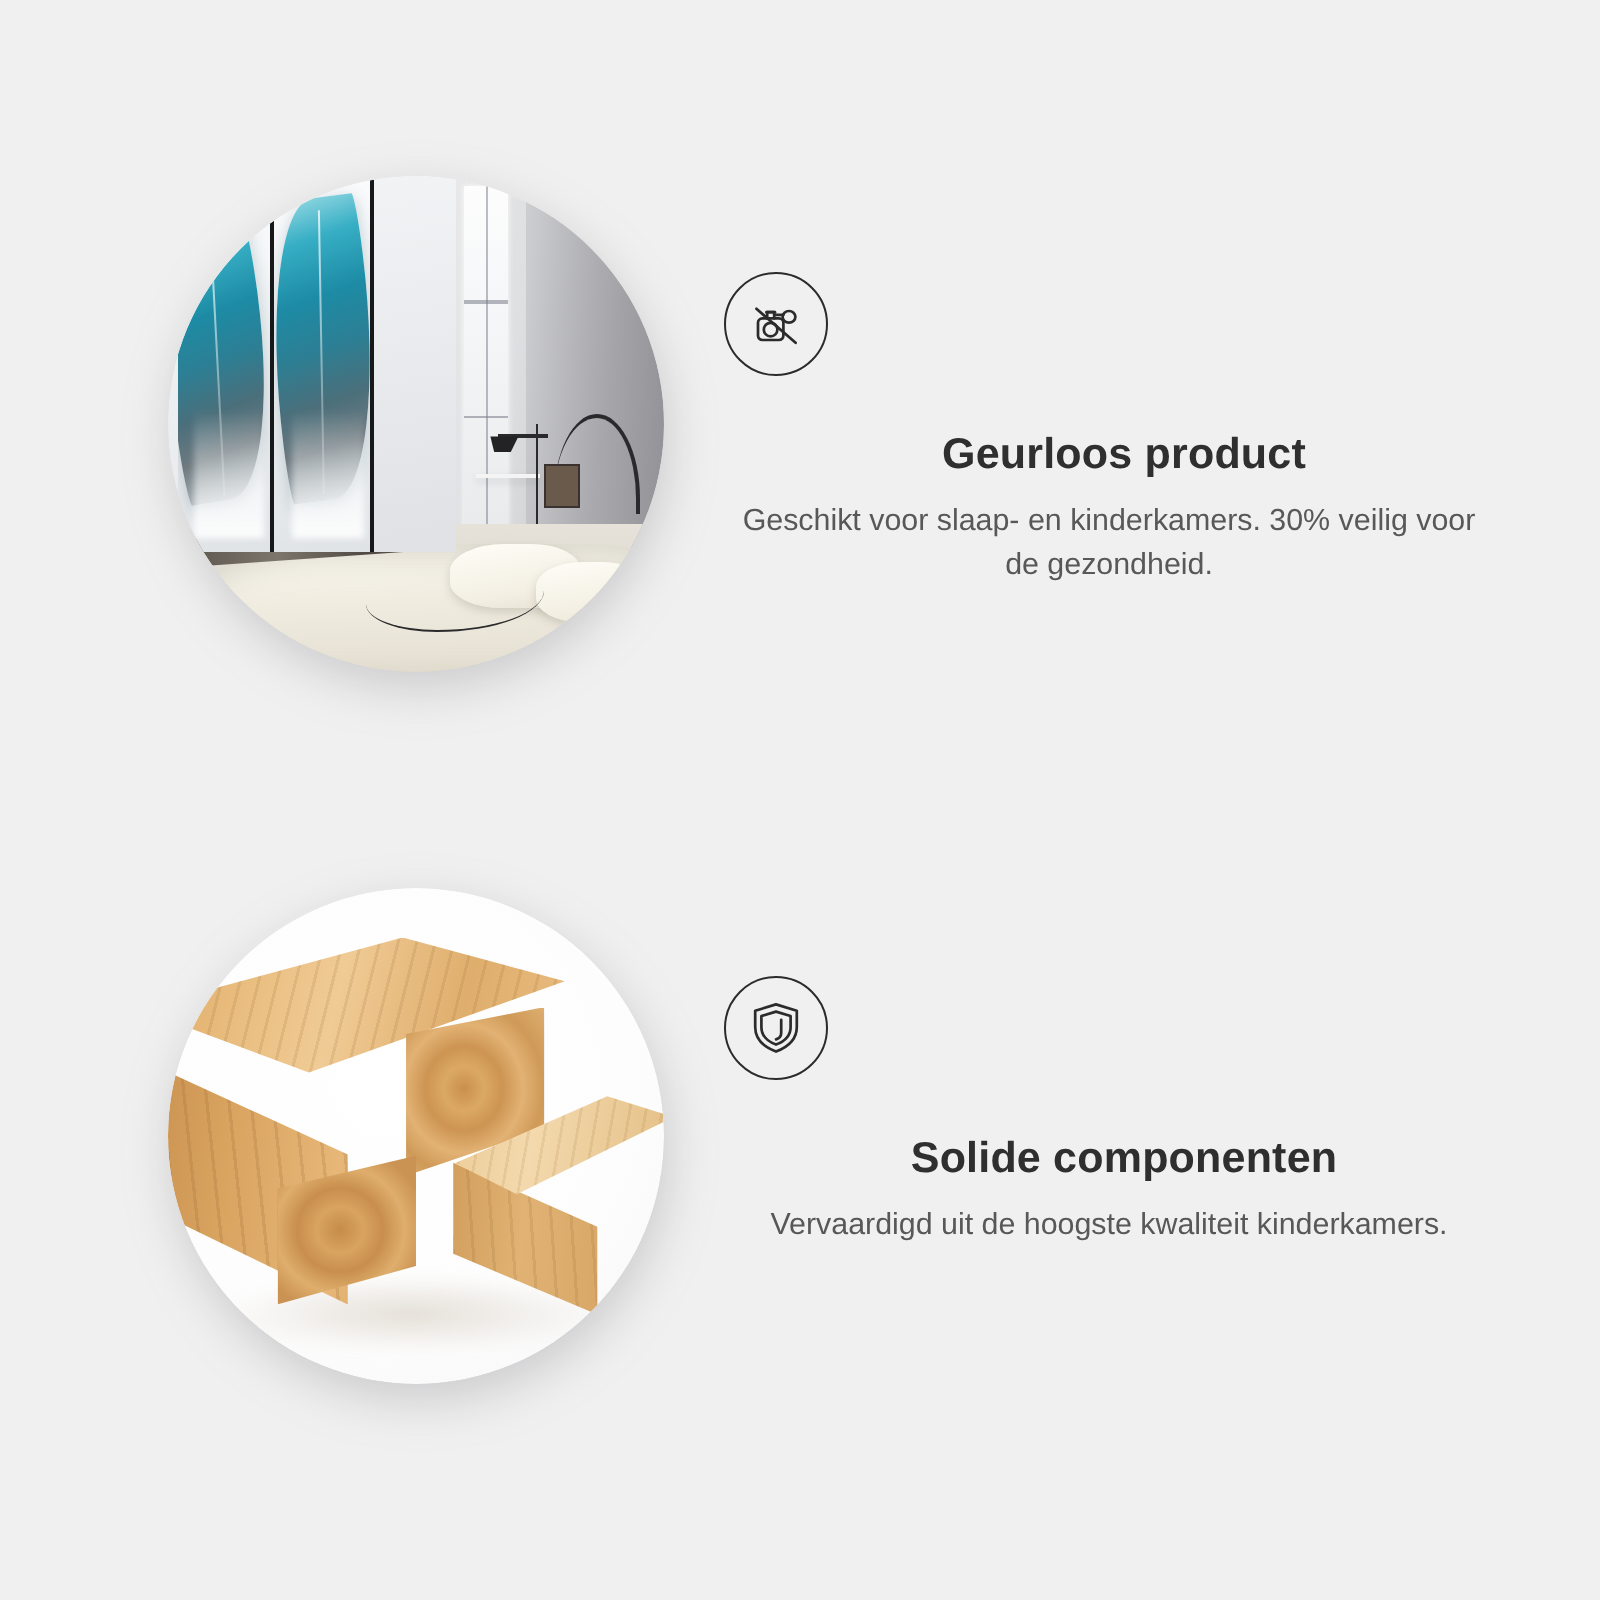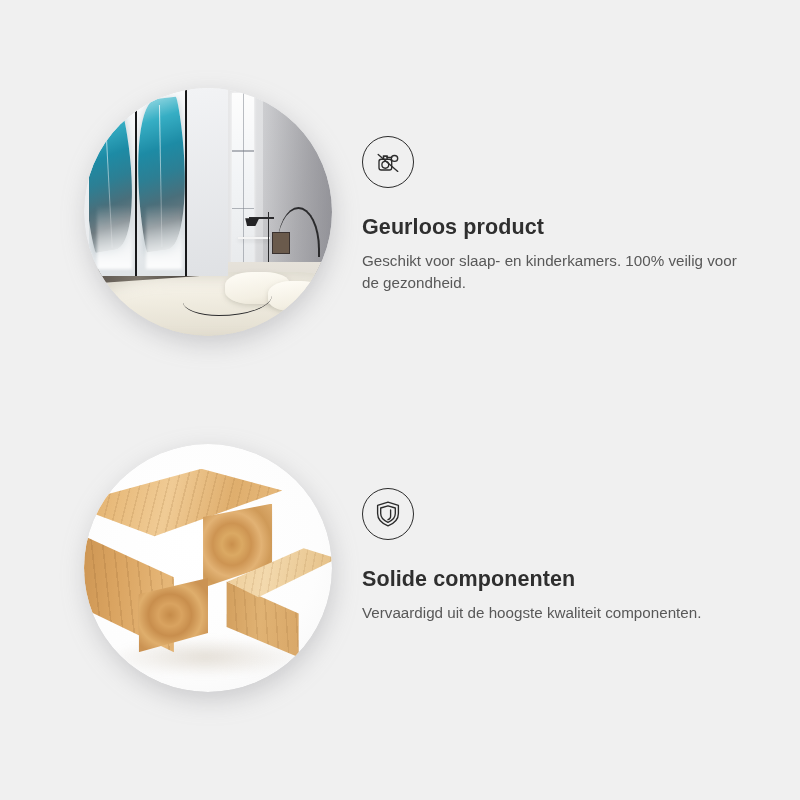--- a/index.html
+++ b/index.html
@@ -23,20 +23,21 @@
     width: 800px;
     height: 800px;
     background: #f0f0f0;
   }
 
   
   .feature-block {
     position: absolute;
     left: 0;
     width: 800px;
+    text-align: center;
   }
   #feature-0 { top: 60px;  height: 320px; }
   #feature-1 { top: 420px; height: 300px; }
 
   
   .media-circle {
     position: absolute;
     left: 84px;
     width: 248px;
     height: 248px;
@@ -470,21 +471,21 @@
           <path d="M16.1 12.4 h4.6"></path>
 
           <ellipse cx="23.5" cy="13.4" rx="3.2" ry="2.9"></ellipse>
 
           <circle cx="14.3" cy="19.8" r="3.4"></circle>
 
           <line x1="7.2" y1="9.4" x2="26.8" y2="26.4"></line>
         </svg>
       </div>
       <h2 class="feature-title">Geurloos product</h2>
-      <p class="feature-desc">Geschikt voor slaap- en kinderkamers. 100% veilig voor de gezondheid.</p>
+      <p class="feature-desc">Geschikt voor slaap- en kinderkamers. 30% veilig voor de gezondheid.</p>
     </div>
 
   </section>
 
   <section class="feature-block" id="feature-1">
 
     <div class="media-circle">
       <div class="media-inner">
         <div class="scene-wood">
           <div class="wood-floor-shadow"></div>
@@ -503,18 +504,18 @@
         <svg width="32" height="32" viewBox="0 0 32 32" fill="none" stroke="#2b2b2b" stroke-width="1.35" stroke-linecap="round" stroke-linejoin="round">
 
           <path d="M16 4.2 L26.4 7.4 v8.1 c0 5.6 -4.1 9.9 -10.4 12.3 C9.7 25.4 5.6 21.1 5.6 15.5 V7.4 Z"></path>
 
           <path d="M16 7.8 L23.3 10 v5.6 c0 4.0 -2.9 7.0 -7.3 8.7 -4.4 -1.7 -7.3 -4.7 -7.3 -8.7 V10 Z"></path>
 
           <path d="M18.6 11.9 v6.6 c0 1.6 -1.1 2.7 -2.6 3.2"></path>
         </svg>
       </div>
       <h2 class="feature-title">Solide componenten</h2>
-      <p class="feature-desc">Vervaardigd uit de hoogste kwaliteit componenten.</p>
+      <p class="feature-desc">Vervaardigd uit de hoogste kwaliteit kinderkamers.</p>
     </div>
 
   </section>
 
 </div>
 
 </body></html>

